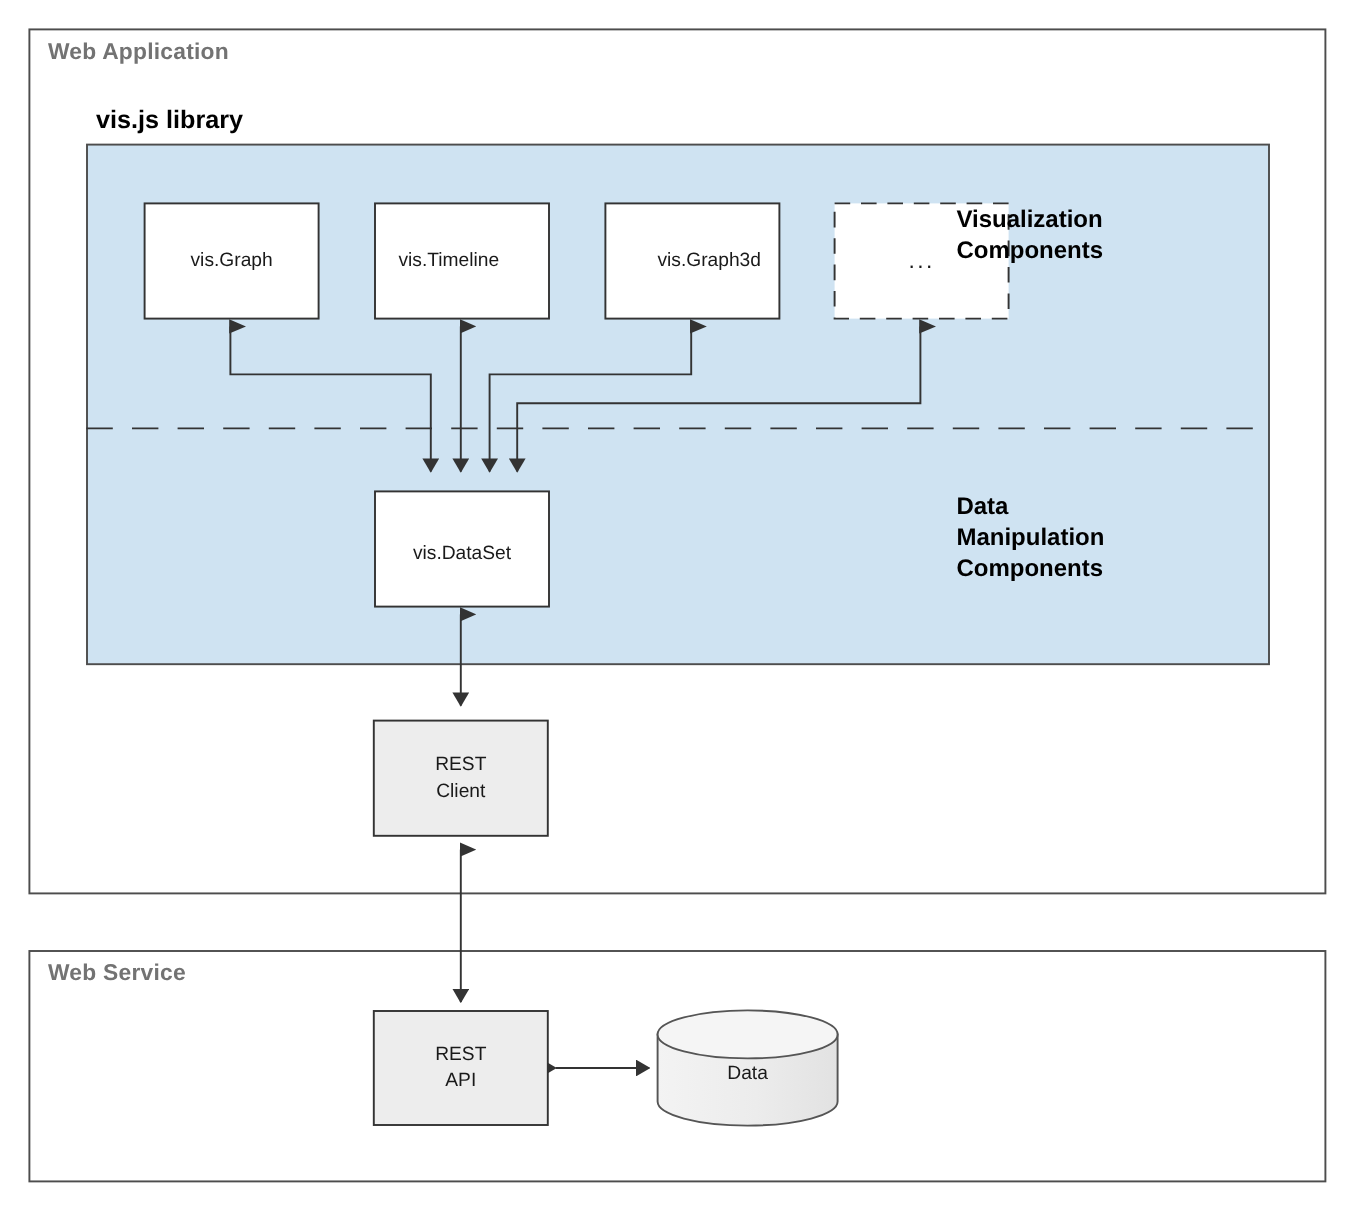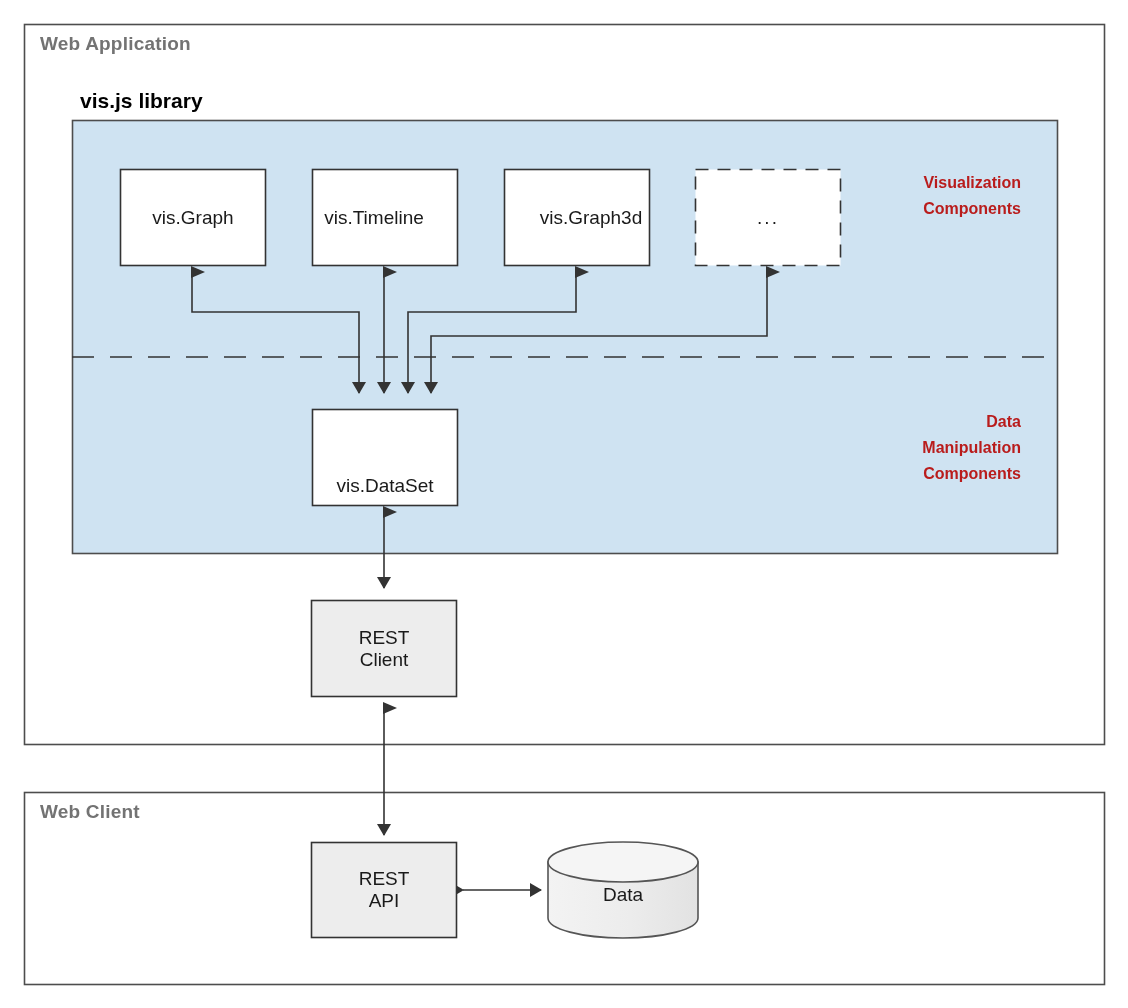--- a/index.html
+++ b/index.html
@@ -2,23 +2,23 @@
 <html><head>
 <meta charset="utf-8">
 <style>
   html,body{margin:0;padding:0;background:#ffffff;}
   body{width:1128px;height:1008px;font-family:"Liberation Sans",sans-serif;color:#000;}
   #stage{position:relative;width:1128px;height:1008px;overflow:hidden;}
   svg.layer{position:absolute;left:0;top:0;width:1128px;height:1008px;}
   .frame-title{position:absolute;font-weight:bold;font-size:19px;letter-spacing:.2px;color:#737373;white-space:nowrap;}
   .sub-title{position:absolute;font-weight:bold;font-size:21px;color:#000;white-space:nowrap;}
   .node-label{position:absolute;display:flex;align-items:center;justify-content:center;
-              text-align:center;font-size:19px;line-height:22px;color:#1a1a1a;white-space:pre-line;}
-  .zone-label{position:absolute;font-weight:bold;font-size:16px;line-height:26px;text-align:right;
-              color:#b91c1c;white-space:pre-line;}
+              text-align:center;font-size:16px;line-height:22px;color:#1a1a1a;white-space:pre-line;}
+  .zone-label{position:absolute;font-weight:bold;font-size:20px;line-height:26px;
+              color:#000000;white-space:pre-line;}
   .dots{position:absolute;display:flex;align-items:center;justify-content:center;
         font-size:19px;letter-spacing:2px;color:#1a1a1a;}
 </style>
 </head>
 <body>
 
 <div id="stage">
 
   <svg class="layer" viewBox="0 0 1128 1008">
     <defs>
@@ -63,34 +63,34 @@
     <rect x="311.5" y="600.5" width="145" height="96" fill="#ededed" stroke="#333333" stroke-width="1.6"></rect>
     <rect x="311.5" y="842.5" width="145" height="95" fill="#ededed" stroke="#333333" stroke-width="1.6"></rect>
 
     <g>
       <path d="M548,862 L548,918 A75,20 0 0 0 698,918 L698,862 Z" fill="url(#cylGrad)" stroke="#555555" stroke-width="1.6"></path>
       <ellipse cx="623" cy="862" rx="75" ry="20" fill="#f5f5f5" stroke="#555555" stroke-width="1.6"></ellipse>
     </g>
   </svg>
 
   <div class="frame-title" style="left:40px;top:33px;">Web Application</div>
-  <div class="frame-title" style="left:40px;top:801px;">Web Client</div>
+  <div class="frame-title" style="left:40px;top:801px;">Web Service</div>
 
   <div class="sub-title" style="left:80px;top:89px;">vis.js library</div>
 
   <div class="zone-label" style="left:797px;top:170px;width:224px;">Visualization
 Components</div>
   <div class="zone-label" style="left:797px;top:409px;width:224px;">Data
 Manipulation
 Components</div>
 
   <div class="node-label" style="left:120px;top:169px;width:146px;height:97px;">vis.Graph</div>
   <div class="node-label" style="left:312px;top:169px;width:124px;height:97px;">vis.Timeline</div>
   <div class="node-label" style="left:504px;top:169px;width:174px;height:97px;">vis.Graph3d</div>
   <div class="dots" style="left:695px;top:169px;width:146px;height:97px;">...</div>
-  <div class="node-label" style="left:312px;top:409px;width:146px;height:106px;margin-top:24px;">vis.DataSet</div>
+  <div class="node-label" style="left:312px;top:409px;width:146px;height:106px;">vis.DataSet</div>
   <div class="node-label" style="left:311px;top:600px;width:146px;height:97px;">REST
 Client</div>
   <div class="node-label" style="left:311px;top:842px;width:146px;height:96px;">REST
 API</div>
   <div class="node-label" style="left:548px;top:852px;width:150px;height:86px;">Data</div>
 
 </div>
 
 </body></html>

